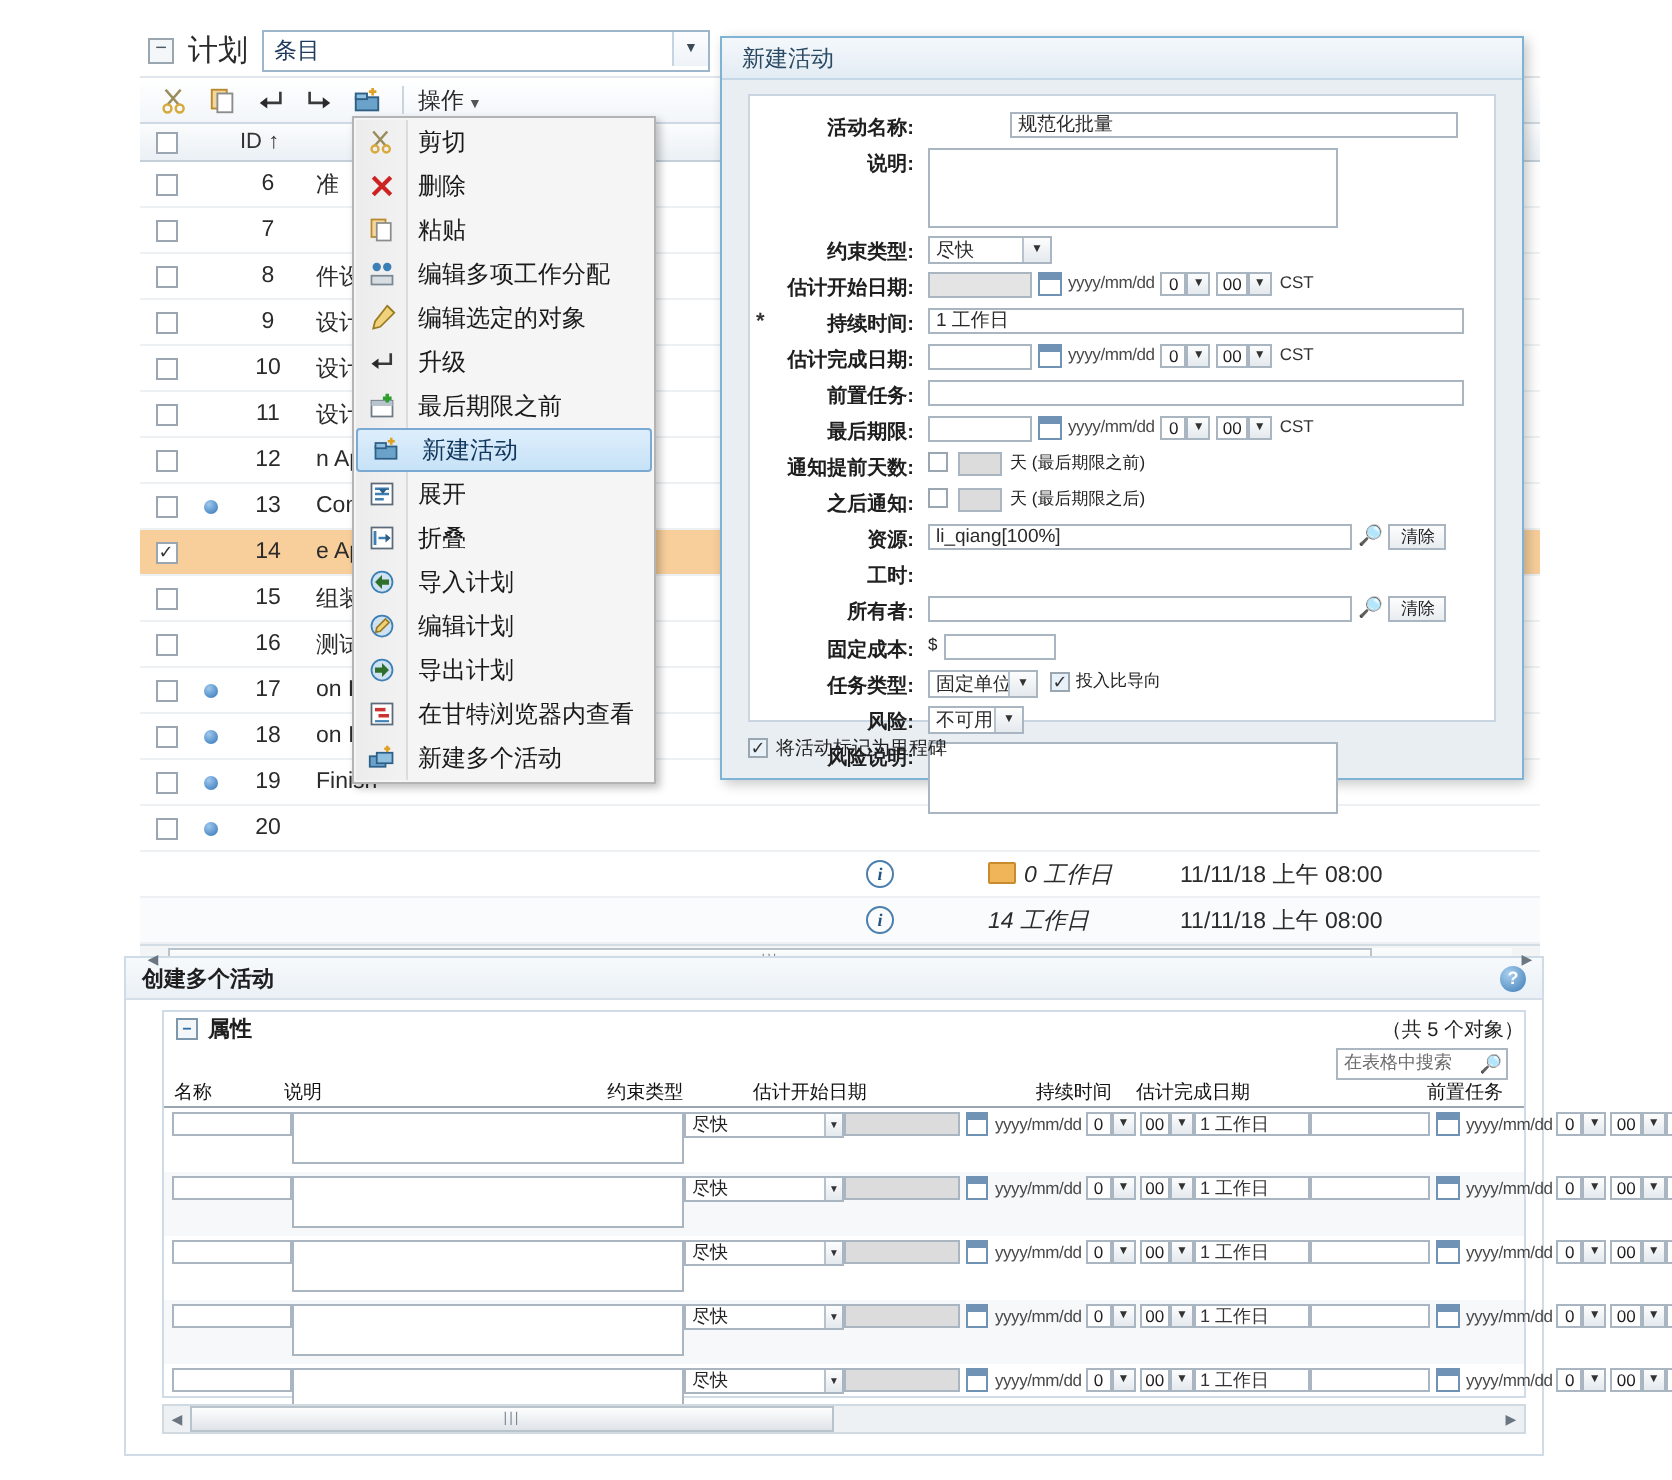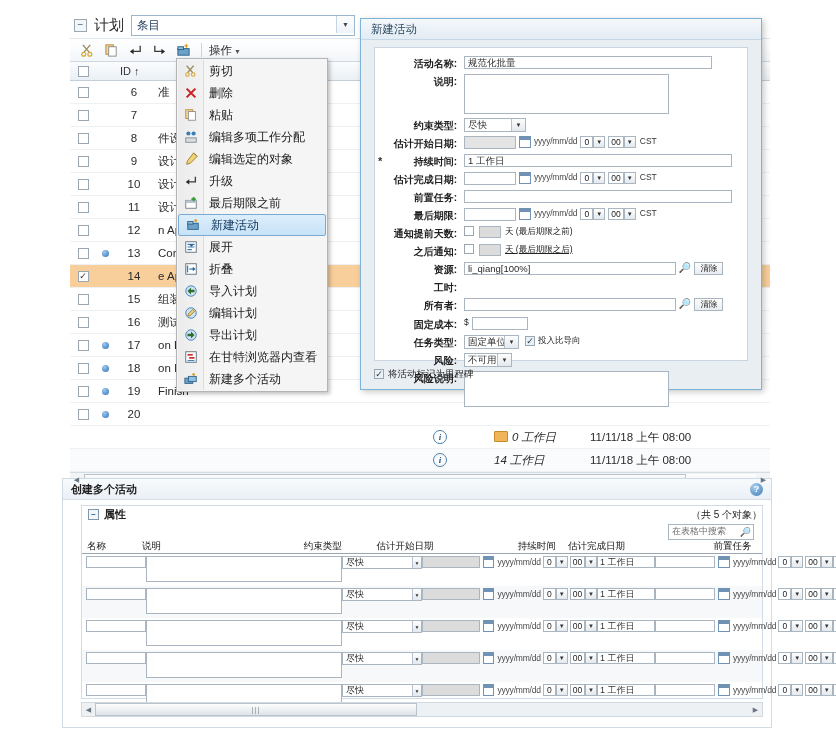--- a/index.html
+++ b/index.html
@@ -671,21 +671,21 @@
 </div>
 
 <div class="abs" id="dlg">
   <div class="dlg-title">
     <span>新建活动</span>
   </div>
   <div class="dlg-body">
 
     <div class="frow">
       <div class="flab">活动名称:</div>
-      <div class="fin" style="width:248px;">规范化批量</div>
+      <div class="fin" style="width:224px;margin-left:41px;">规范化批量</div>
     </div>
 
     <div class="frow">
       <div class="flab">说明:</div>
       <div class="fta" style="width:205px;"></div>
     </div>
 
     <div class="frow" style="margin-top:4px;">
       <div class="flab">约束类型:</div>
       <div class="fsel" style="width:62px;">
@@ -747,21 +747,21 @@
       <div class="flab">通知提前天数:</div>
       <span class="chk sm" style="margin-right:5px;"></span>
       <span class="daybox"></span>
       <span class="smalltxt" style="margin-left:4px;">天 (最后期限之前)</span>
     </div>
 
     <div class="frow">
       <div class="flab">之后通知:</div>
       <span class="chk sm" style="margin-right:5px;"></span>
       <span class="daybox"></span>
-      <span class="smalltxt" style="margin-left:4px;text-decoration:underline;">天 (最后期限之后)</span>
+      <span class="smalltxt" style="margin-left:4px;">天 (最后期限之后)</span>
     </div>
 
     <div class="frow">
       <div class="flab">资源:</div>
       <div class="fin" style="width:212px;">li_qiang[100%]</div>
       <span class="magn" style="margin:0 3px;">🔍</span>
       <span class="clrbtn">清除</span>
     </div>
 
     <div class="frow">

